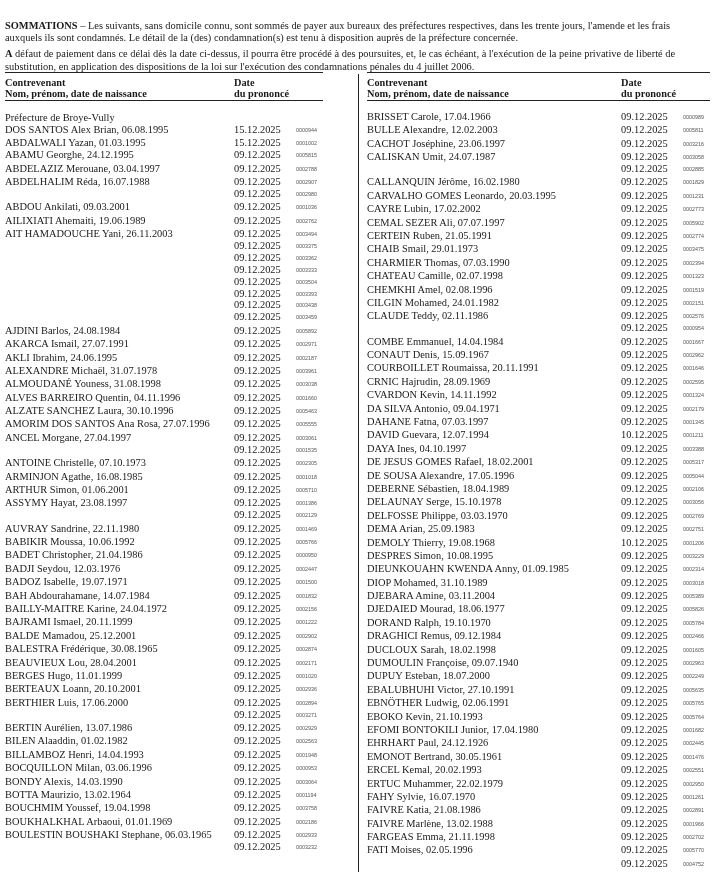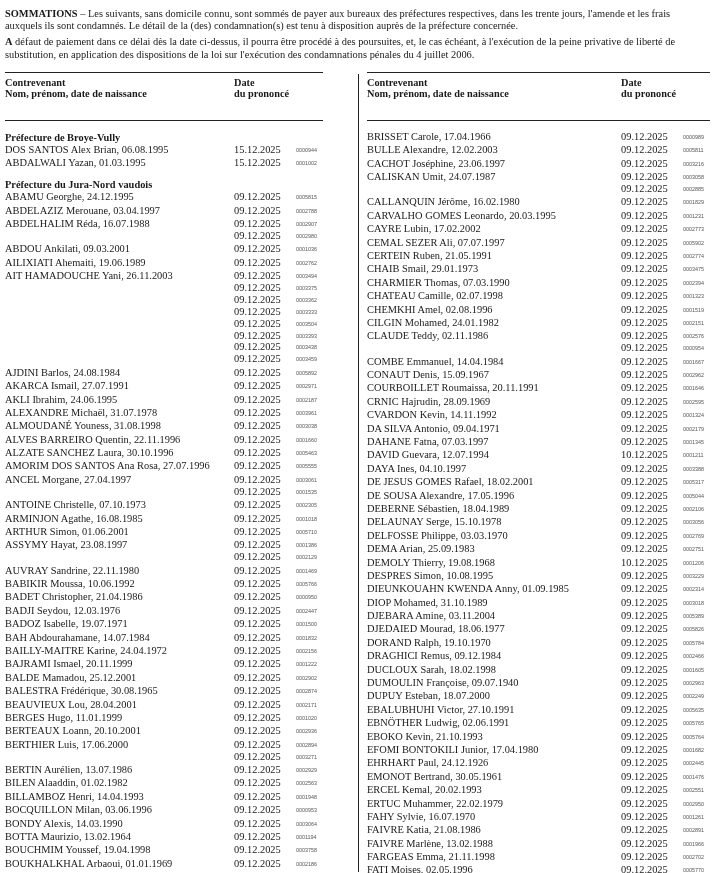--- a/index.html
+++ b/index.html
@@ -1,28 +1,28 @@
 <!DOCTYPE html>
 <html><head>
 <meta charset="utf-8">
 <style>
   html, body { margin: 0; padding: 0; background: #ffffff; }
   body { width: 713px; height: 873px; overflow: hidden; font-family: "Liberation Serif", "DejaVu Serif", serif; color: #1a1a1a; position: relative; }
-  .intro { position: absolute; left: 5px; top: 8px; width: 700px; font-size: 10.4px; line-height: 12.2px; }
+  .intro { position: absolute; left: 5px; top: 20px; width: 700px; font-size: 10.4px; line-height: 12.2px; }
   .intro p { margin: 0 0 4px 0; }
   .intro b { font-weight: bold; }
   .col { position: absolute; top: 72px; }
   .col.left { left: 5px; width: 318px; }
   .col.right { left: 367px; width: 343px; }
   .vdivider { position: absolute; left: 358px; top: 74px; width: 1px; height: 798px; background: #222; }
-  .hdr { border-top: 1.3px solid #222; border-bottom: 1.3px solid #222; height: 27px; padding-top: 20px; position: relative; font-weight: bold; font-size: 10.3px; line-height: 11px; }
+  .hdr { border-top: 1.3px solid #222; border-bottom: 1.3px solid #222; height: 27px; padding-top: 0; position: relative; font-weight: bold; font-size: 10.3px; line-height: 11px; }
   .hdr .h1 { position: absolute; left: 0; top: 4px; }
   .left .hdr .h2 { position: absolute; left: 229px; top: 4px; }
   .right .hdr .h2 { position: absolute; left: 254px; top: 4px; }
-  .section { font-weight: bold; font-size: 10.4px; line-height: 12px; margin-top: 10px; height: 12px; }
+  .section { font-weight: normal; font-size: 10.4px; line-height: 12px; margin-top: 10px; height: 12px; }
   .section.first { margin-top: 11px; }
   .entry { position: relative; font-size: 10.4px; line-height: 11.9px; }
   .entry.gap { margin-top: 1.5px; }
   .entry .name { position: absolute; left: 0; top: 0; white-space: nowrap; }
   .entry .lines { margin-left: 0; }
   .entry .line { height: 11.9px; position: relative; }
   .left .entry .date { position: absolute; left: 229px; top: 0; text-align: right; }
   .left .entry .code { position: absolute; left: 291px; top: 1px; font-size: 5.4px; color: #555; font-family: "Liberation Sans", "DejaVu Sans", sans-serif; }
   .right .entry .date { position: absolute; left: 254px; top: 0; }
   .right .entry .code { position: absolute; left: 316px; top: 1px; font-size: 5.4px; color: #555; font-family: "Liberation Sans", "DejaVu Sans", sans-serif; }
@@ -60,21 +60,20 @@
       </div>
       <div class="entry gap">
         <span class="name">ABDALWALI Yazan, 01.03.1995</span>
         <div class="lines">
           <div class="line">
             <span class="date">15.12.2025</span>
             <span class="code">0001002</span>
           </div>
         </div>
       </div>
-      <div class="section">Préfecture du Jura-Nord vaudois</div>
       <div class="entry">
         <span class="name">ABAMU Georghe, 24.12.1995</span>
         <div class="lines">
           <div class="line">
             <span class="date">09.12.2025</span>
             <span class="code">0005815</span>
           </div>
         </div>
       </div>
       <div class="entry gap">
@@ -193,21 +192,21 @@
       <div class="entry gap">
         <span class="name">ALMOUDANÉ Youness, 31.08.1998</span>
         <div class="lines">
           <div class="line">
             <span class="date">09.12.2025</span>
             <span class="code">0003038</span>
           </div>
         </div>
       </div>
       <div class="entry gap">
-        <span class="name">ALVES BARREIRO Quentin, 22.11.1996</span>
+        <span class="name">ALVES BARREIRO Quentin, 04.11.1996</span>
         <div class="lines">
           <div class="line">
             <span class="date">09.12.2025</span>
             <span class="code">0001660</span>
           </div>
         </div>
       </div>
       <div class="entry gap">
         <span class="name">ALZATE SANCHEZ Laura, 30.10.1996</span>
         <div class="lines">

